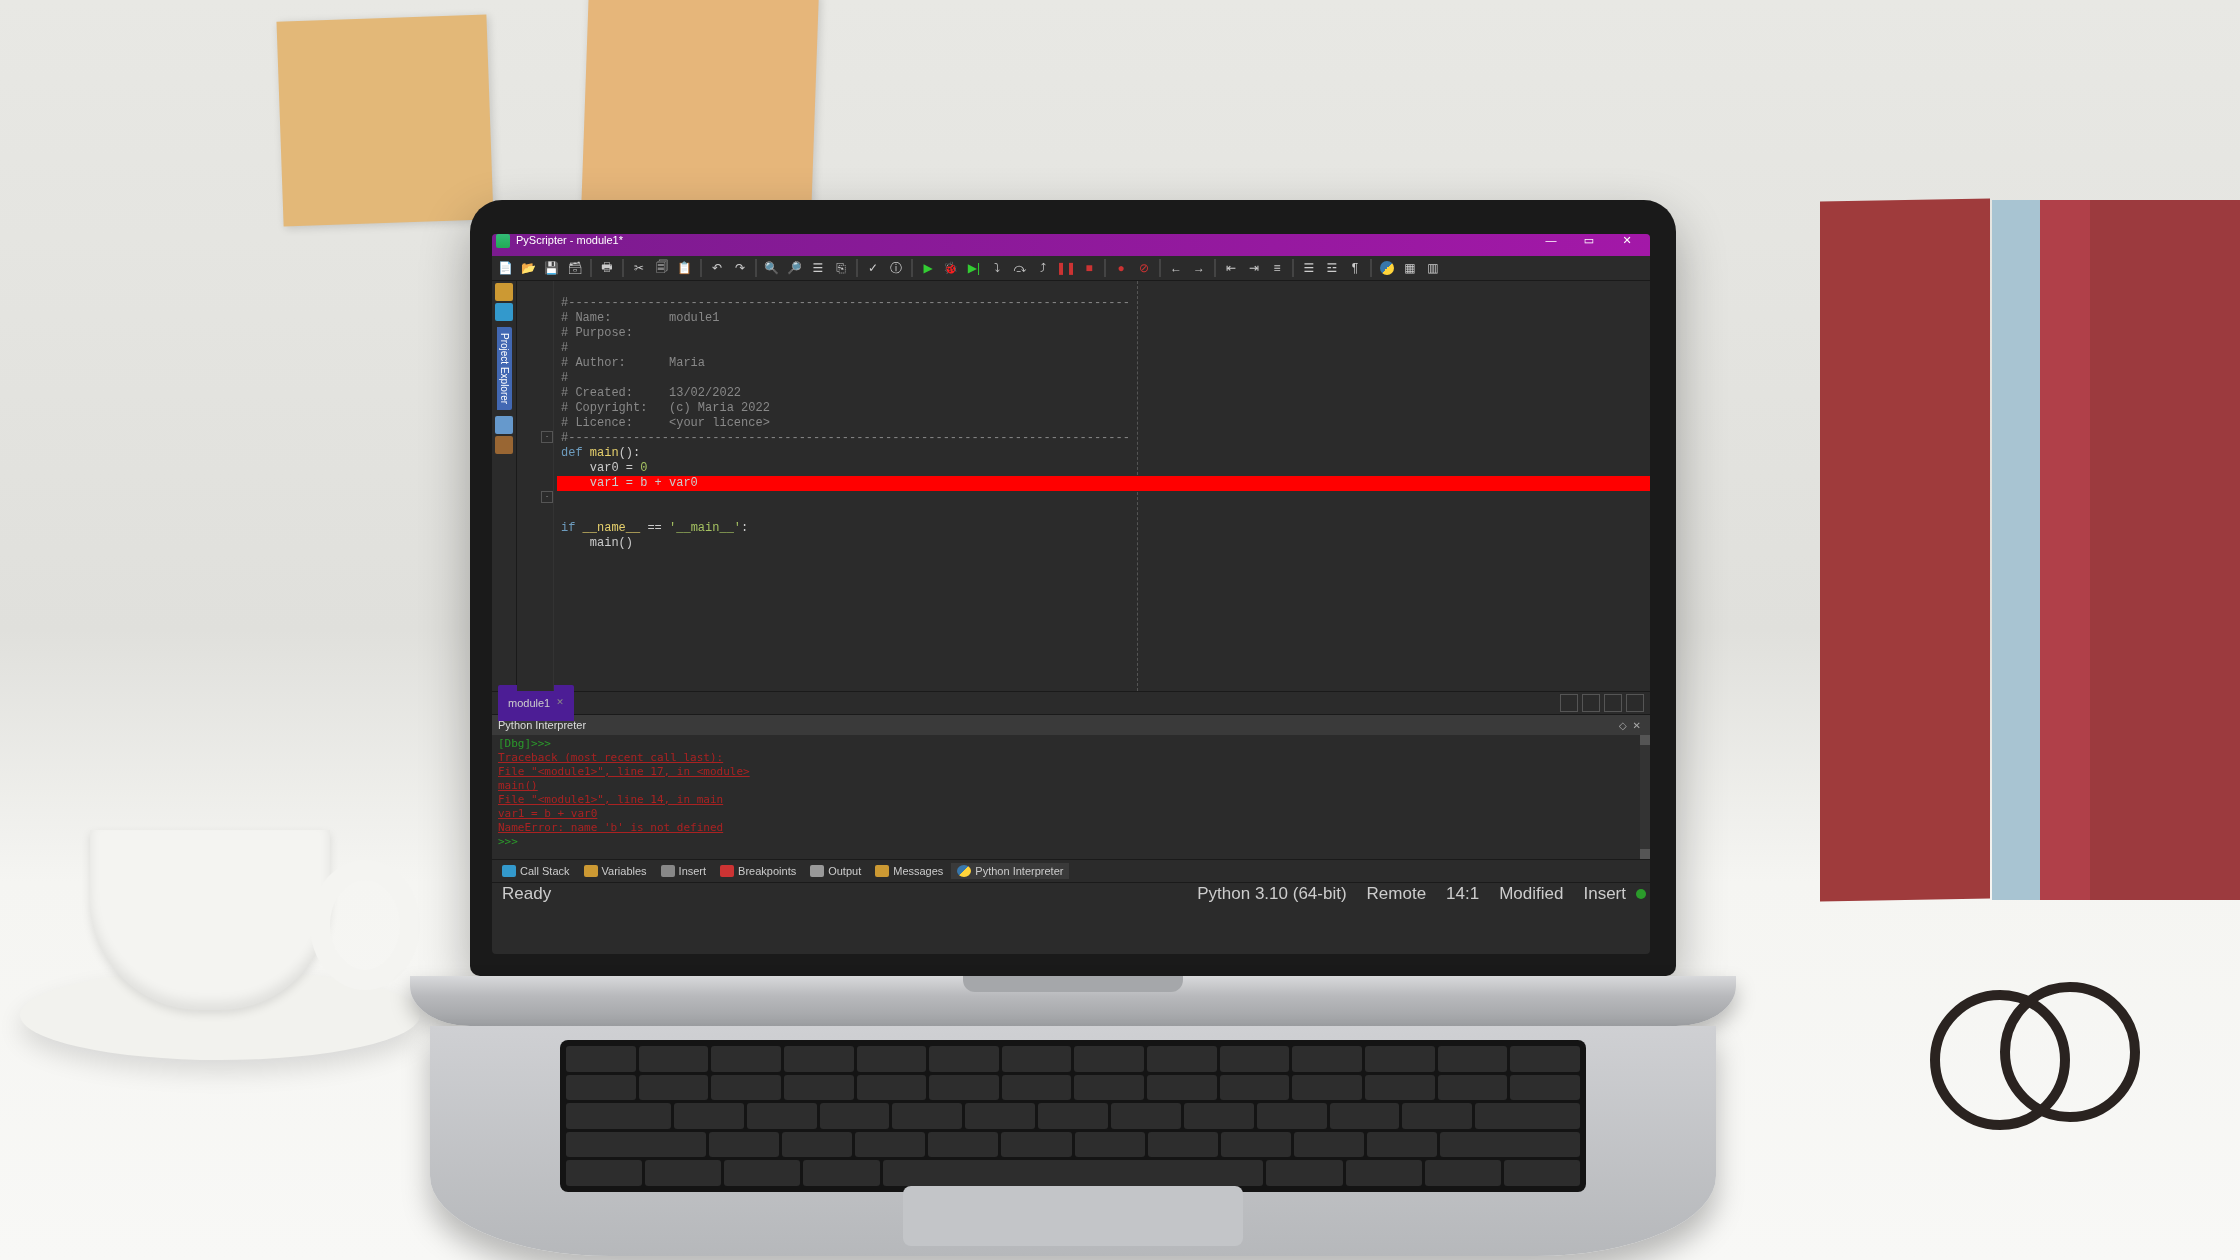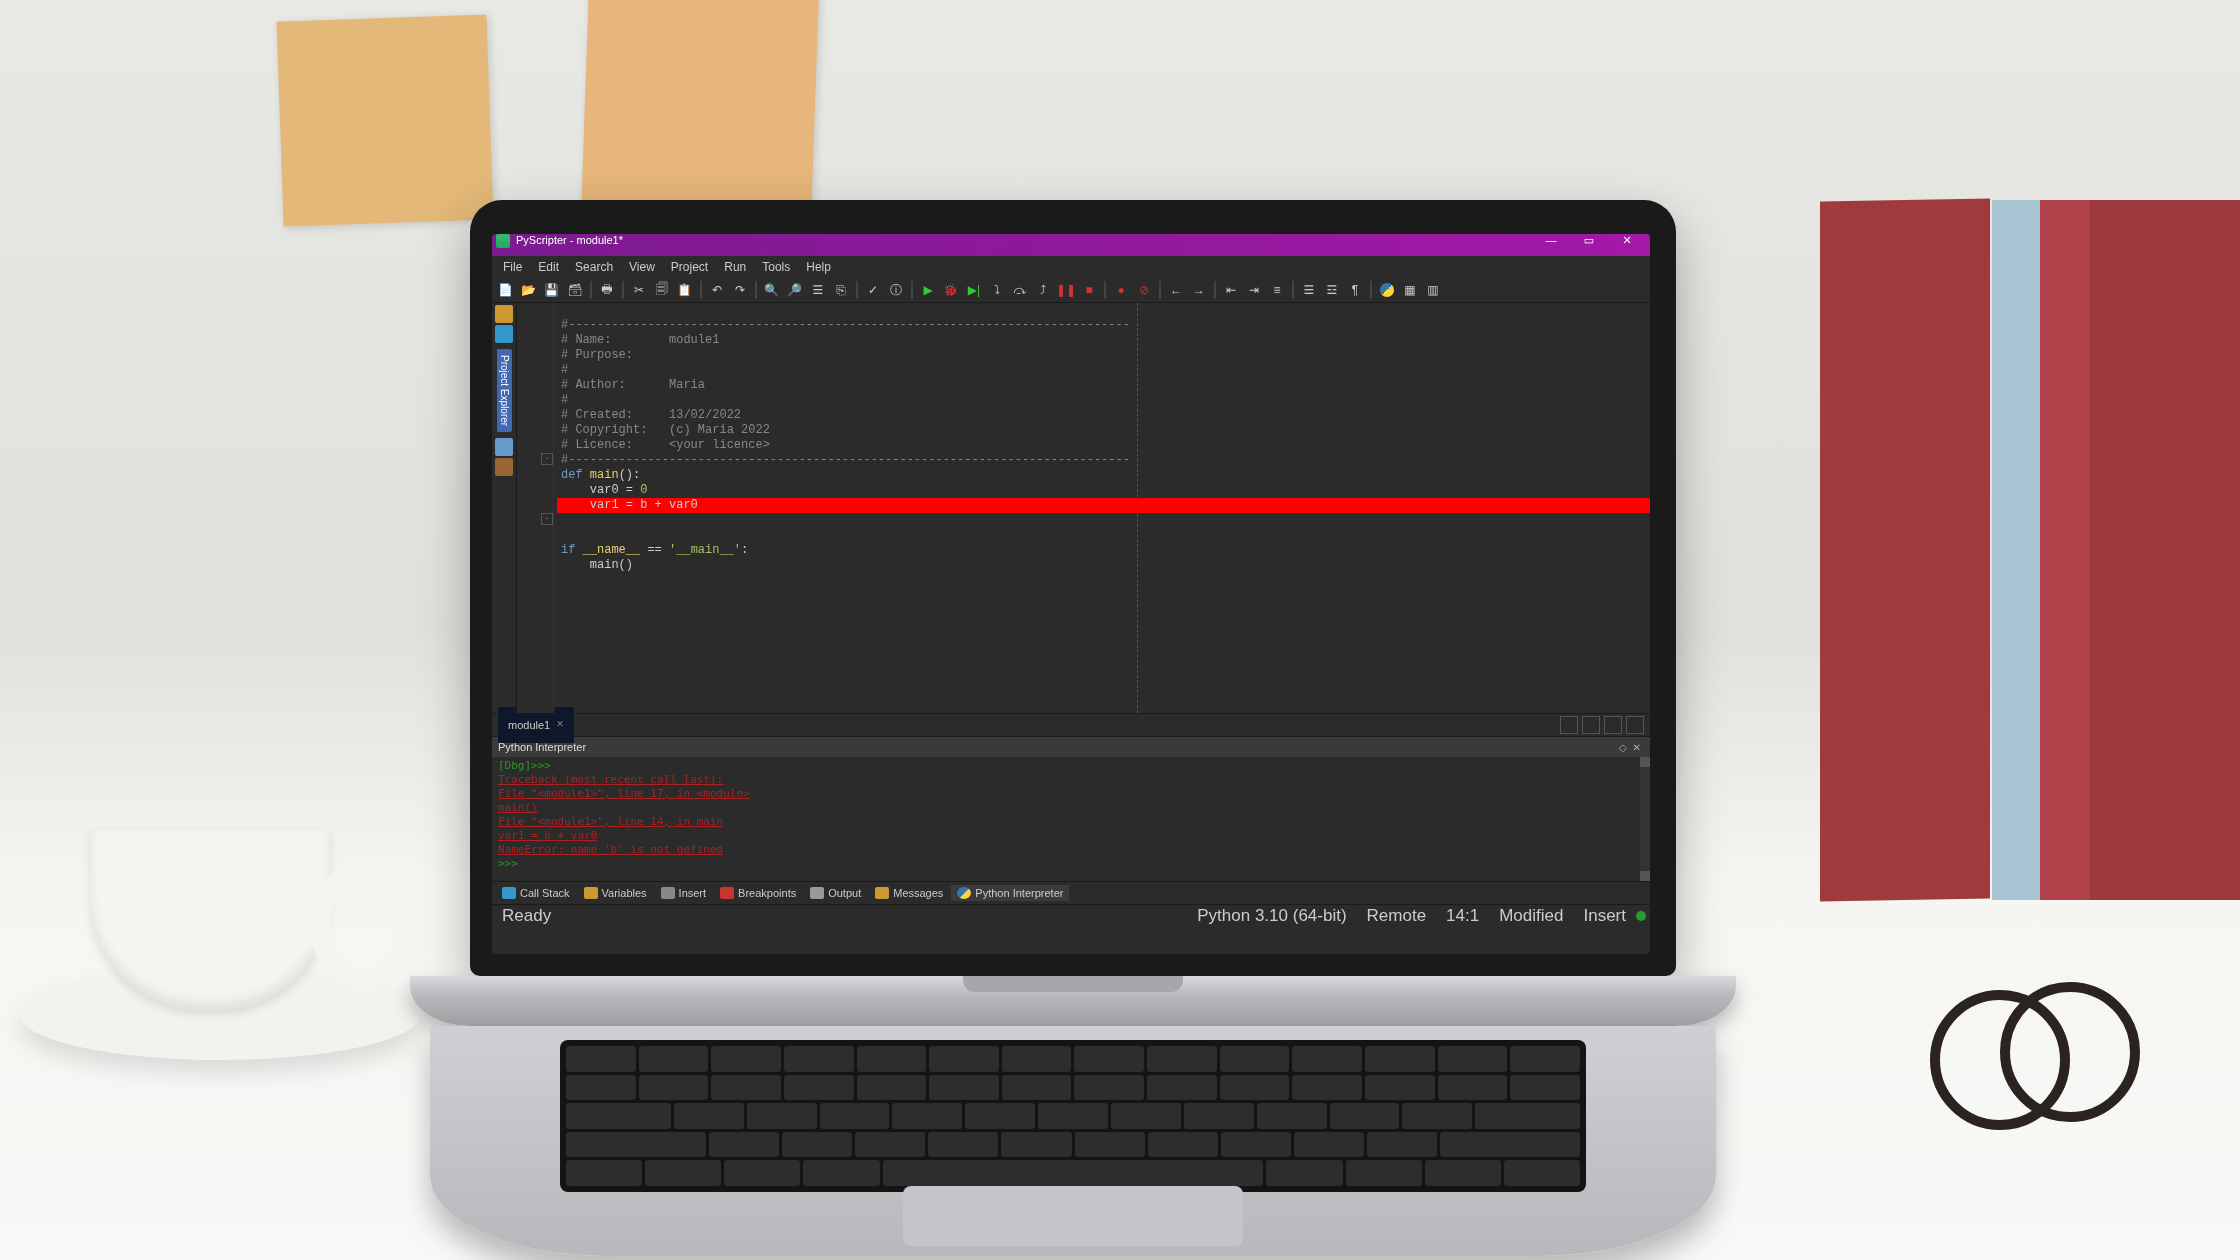--- a/index.html
+++ b/index.html
@@ -270,21 +270,21 @@
     height: 22px;
     background: #2b2b2b;
     border-top:1px solid #1a1a1a;
     display:flex;
     align-items:center;
     padding: 0 6px;
     font-size:11px;
     color:#ccc;
   }
   .file-tab {
-    background:#0f172a;
+    background:#4c1d95;
     padding:12px 10px;
     border-radius:2px 2px 0 0;
     display:flex;
     gap:6px;
   }
   .tab-close { color:#888; font-size:9px; }
   .tab-bar .spacer { flex:1; }
   .tab-icons { display:flex; gap:4px; }
   .tab-icons .ti { width:16px;height:16px;border:1px solid #555; }
 
@@ -375,30 +375,20 @@
 
       <div class="titlebar">
         <div class="app-icon"></div>
         <span>PyScripter - module1*</span>
         <div class="spacer"></div>
         <div class="win-btn">—</div>
         <div class="win-btn">▭</div>
         <div class="win-btn close-btn">✕</div>
       </div>
 
-      <div class="menubar">
-        <div class="menu-item">File</div>
-        <div class="menu-item">Edit</div>
-        <div class="menu-item">Search</div>
-        <div class="menu-item">View</div>
-        <div class="menu-item">Project</div>
-        <div class="menu-item">Run</div>
-        <div class="menu-item">Tools</div>
-        <div class="menu-item">Help</div>
-      </div>
 
       <div class="toolbar">
         <div class="tb-btn" style="color:#e6c04c">📄</div>
         <div class="tb-btn">📂</div>
         <div class="tb-btn">💾</div>
         <div class="tb-btn">🗃</div>
         <div class="tb-sep"></div>
         <div class="tb-btn">🖶</div>
         <div class="tb-sep"></div>
         <div class="tb-btn">✂</div>

